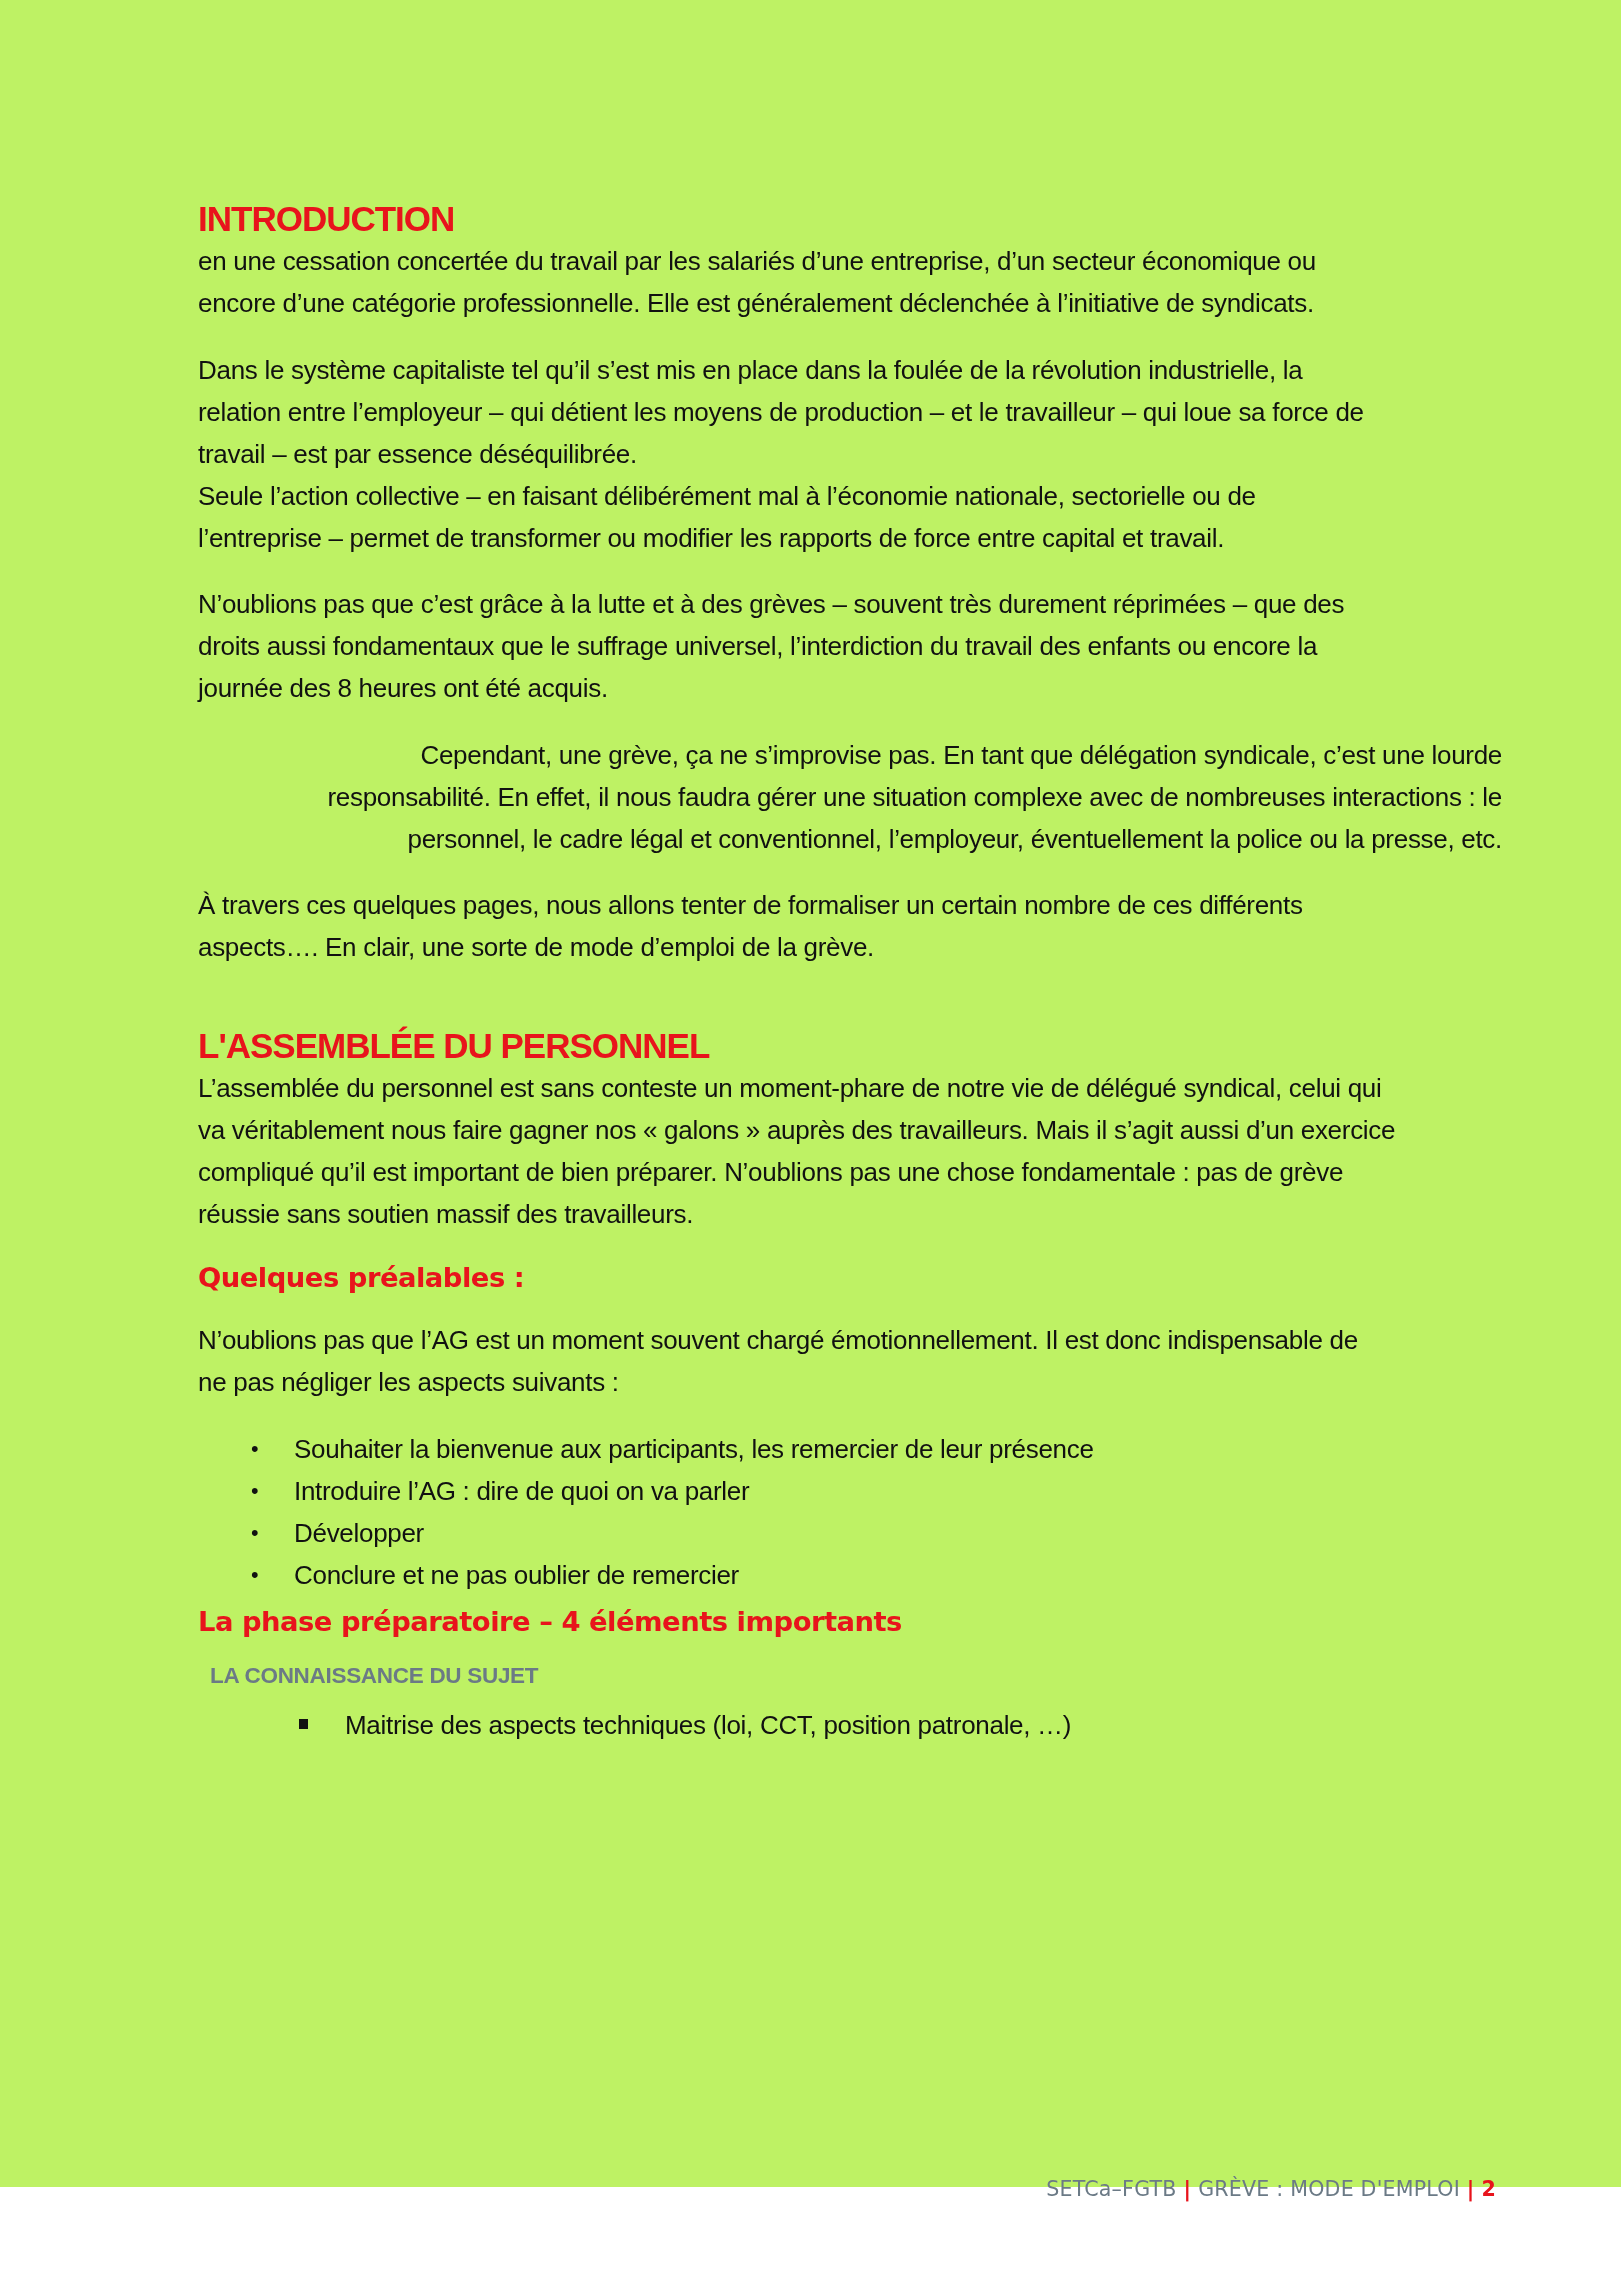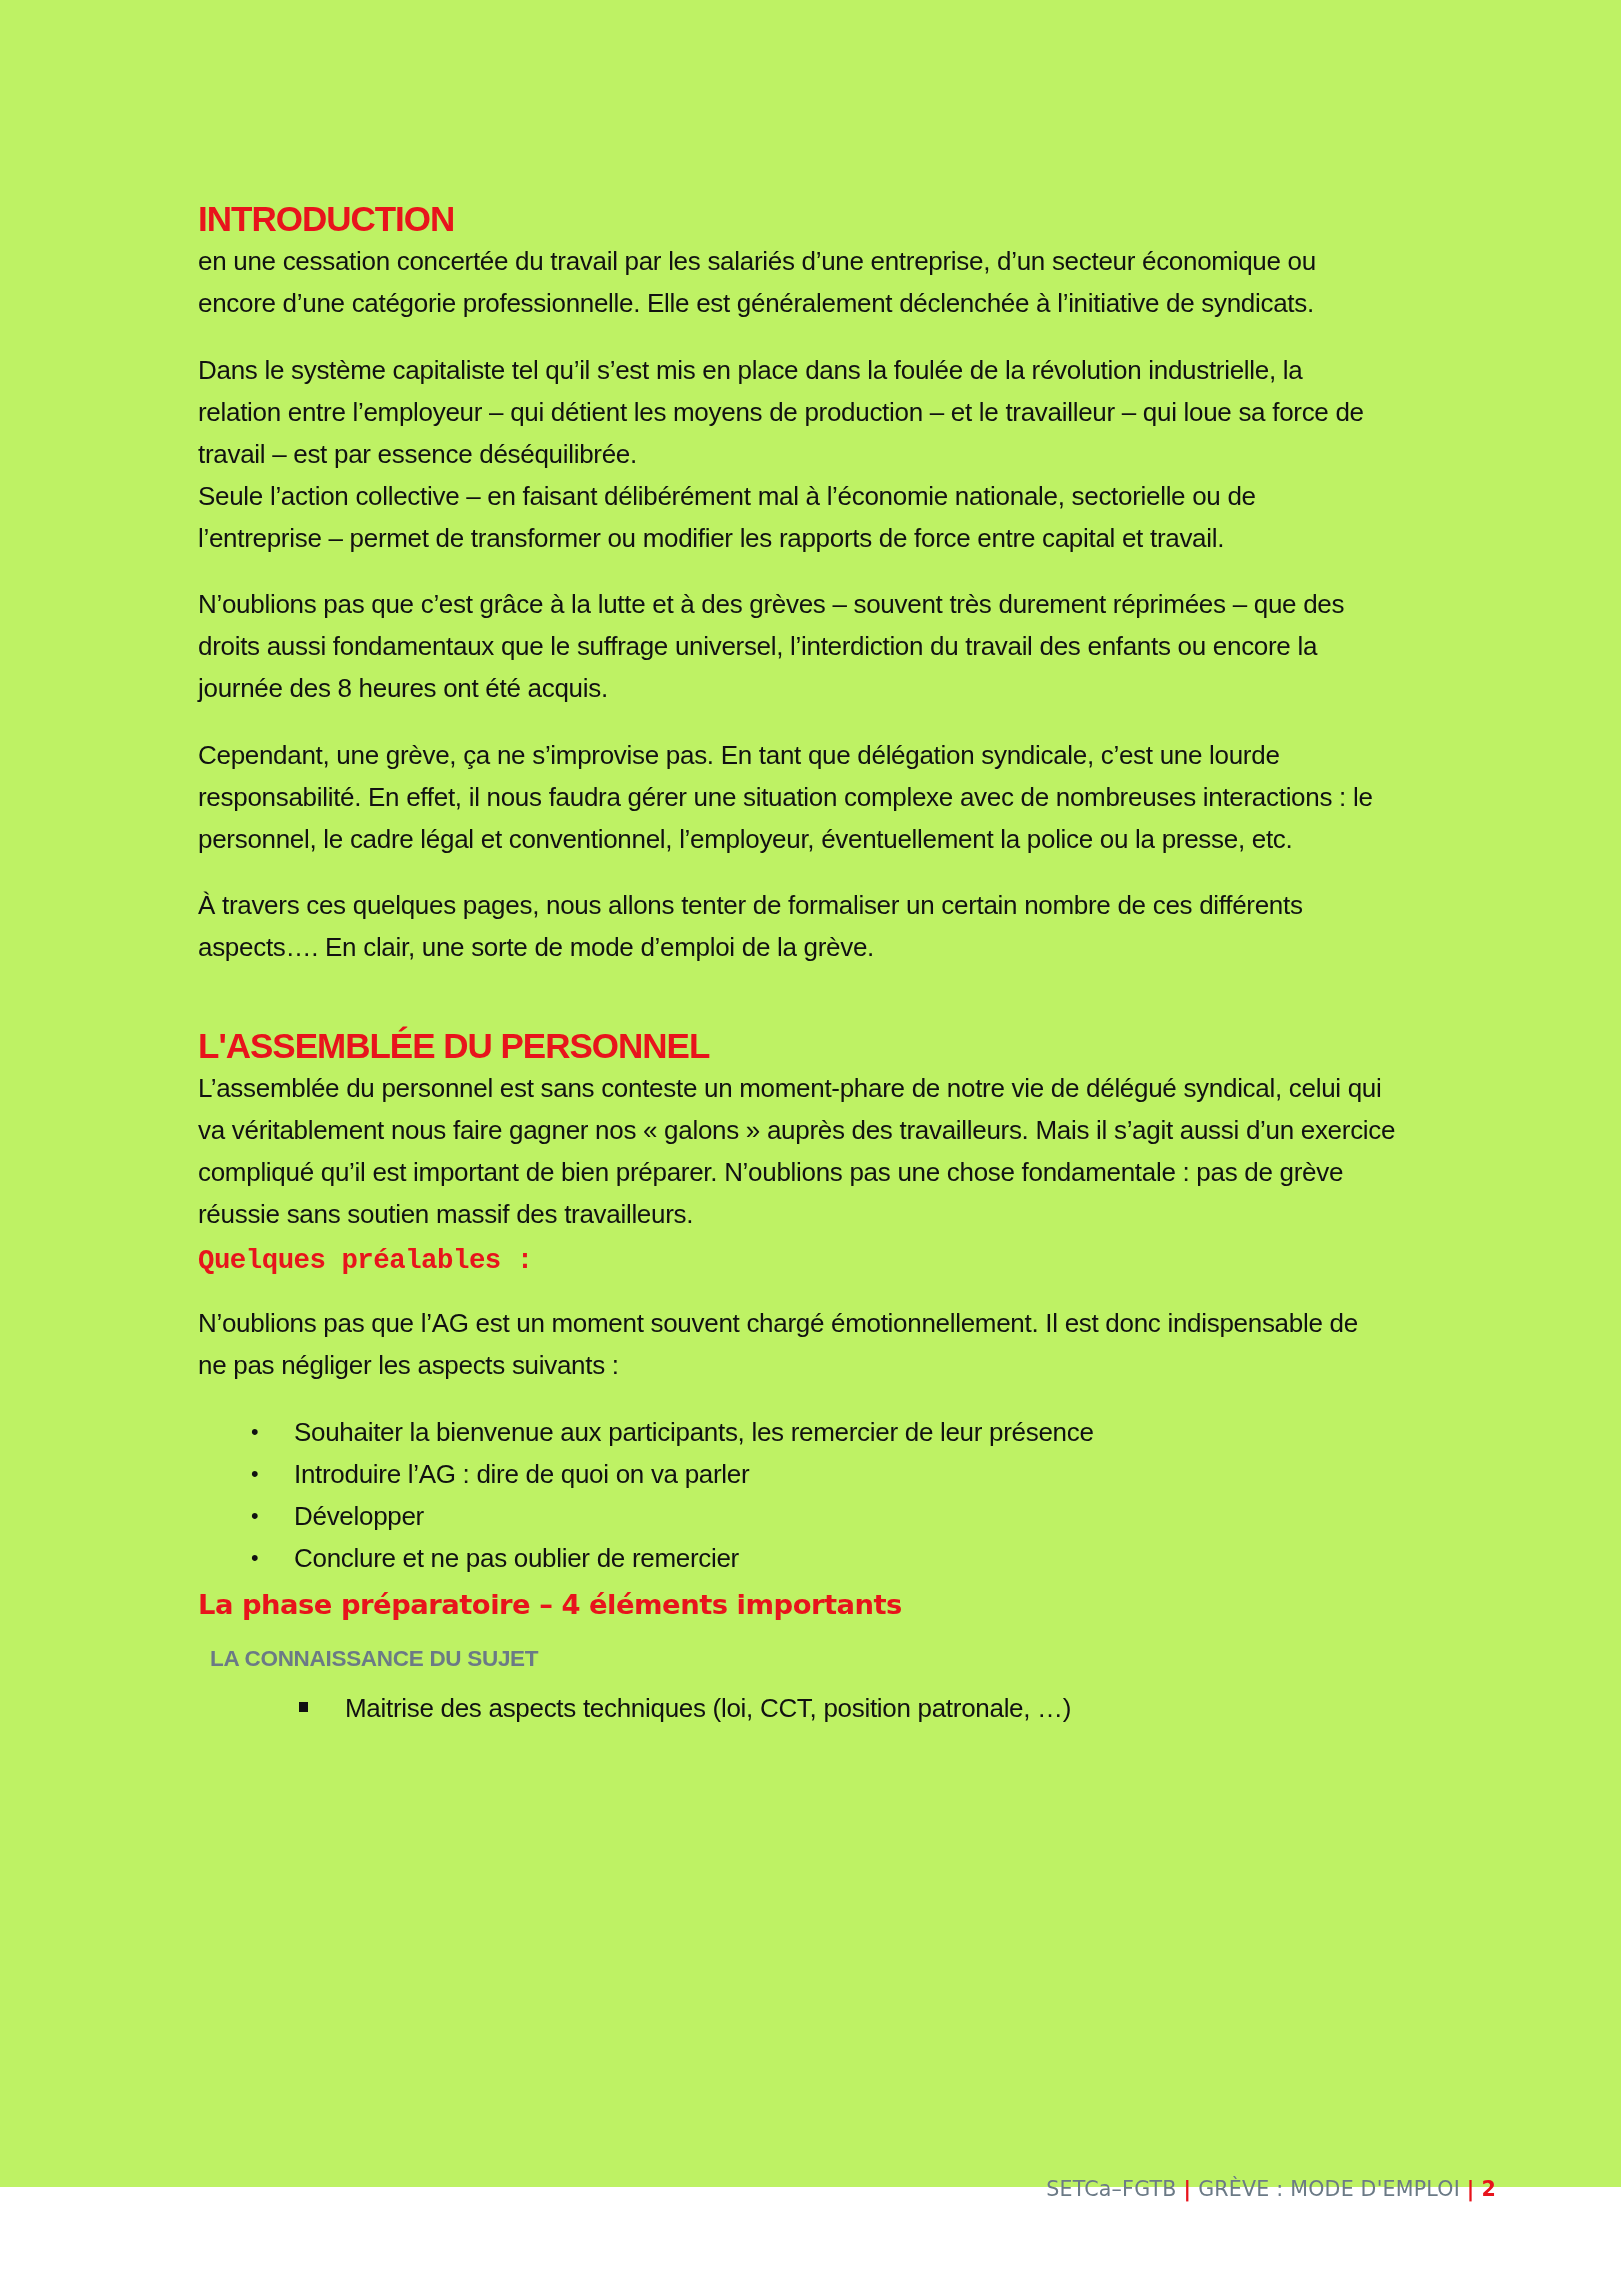--- a/index.html
+++ b/index.html
@@ -61,41 +61,41 @@
       <span class="line">Seule l’action collective – en faisant délibérément mal à l’économie nationale, sectorielle ou de</span>
       <span class="line">l’entreprise – permet de transformer ou modifier les rapports de force entre capital et travail.</span>
     </div>
 
     <div class="p" style="margin-top:24.5px;">
       <span class="line">N’oublions pas que c’est grâce à la lutte et à des grèves – souvent très durement réprimées – que des</span>
       <span class="line">droits aussi fondamentaux que le suffrage universel, l’interdiction du travail des enfants ou encore la</span>
       <span class="line">journée des 8 heures ont été acquis.</span>
     </div>
 
-    <div class="p" style="margin-top:24.5px;">
+    <div class="p" style="margin-top:24.5px;text-align:right;">
       <span class="line">Cependant, une grève, ça ne s’improvise pas. En tant que délégation syndicale, c’est une lourde</span>
       <span class="line">responsabilité. En effet, il nous faudra gérer une situation complexe avec de nombreuses interactions : le</span>
       <span class="line">personnel, le cadre légal et conventionnel, l’employeur, éventuellement la police ou la presse, etc.</span>
     </div>
 
     <div class="p" style="margin-top:24.5px;">
       <span class="line">À travers ces quelques pages, nous allons tenter de formaliser un certain nombre de ces différents</span>
       <span class="line">aspects…. En clair, une sorte de mode d’emploi de la grève.</span>
     </div>
 
     <h1 class="h1" style="margin-top:56px;">L'ASSEMBLÉE DU PERSONNEL</h1>
 
     <div class="p">
       <span class="line">L’assemblée du personnel est sans conteste un moment-phare de notre vie de délégué syndical, celui qui</span>
       <span class="line">va véritablement nous faire gagner nos « galons » auprès des travailleurs. Mais il s’agit aussi d’un exercice</span>
       <span class="line">compliqué qu’il est important de bien préparer. N’oublions pas une chose fondamentale : pas de grève</span>
       <span class="line">réussie sans soutien massif des travailleurs.</span>
     </div>
 
-    <h2 class="h2" style="margin-top:6px;font-family:Liberation Mono, monospace;">Quelques préalables :</h2>
+    <h2 class="h2" style="margin-top:23px;">Quelques préalables :</h2>
 
     <div class="p" style="margin-top:21.6px;">
       <span class="line">N’oublions pas que l’AG est un moment souvent chargé émotionnellement. Il est donc indispensable de</span>
       <span class="line">ne pas négliger les aspects suivants :</span>
     </div>
 
     <ul class="bullets p" style="margin-top:25.5px;">
       <li>
         <span class="bullet">•</span>
         <span>Souhaiter la bienvenue aux participants, les remercier de leur présence</span>

